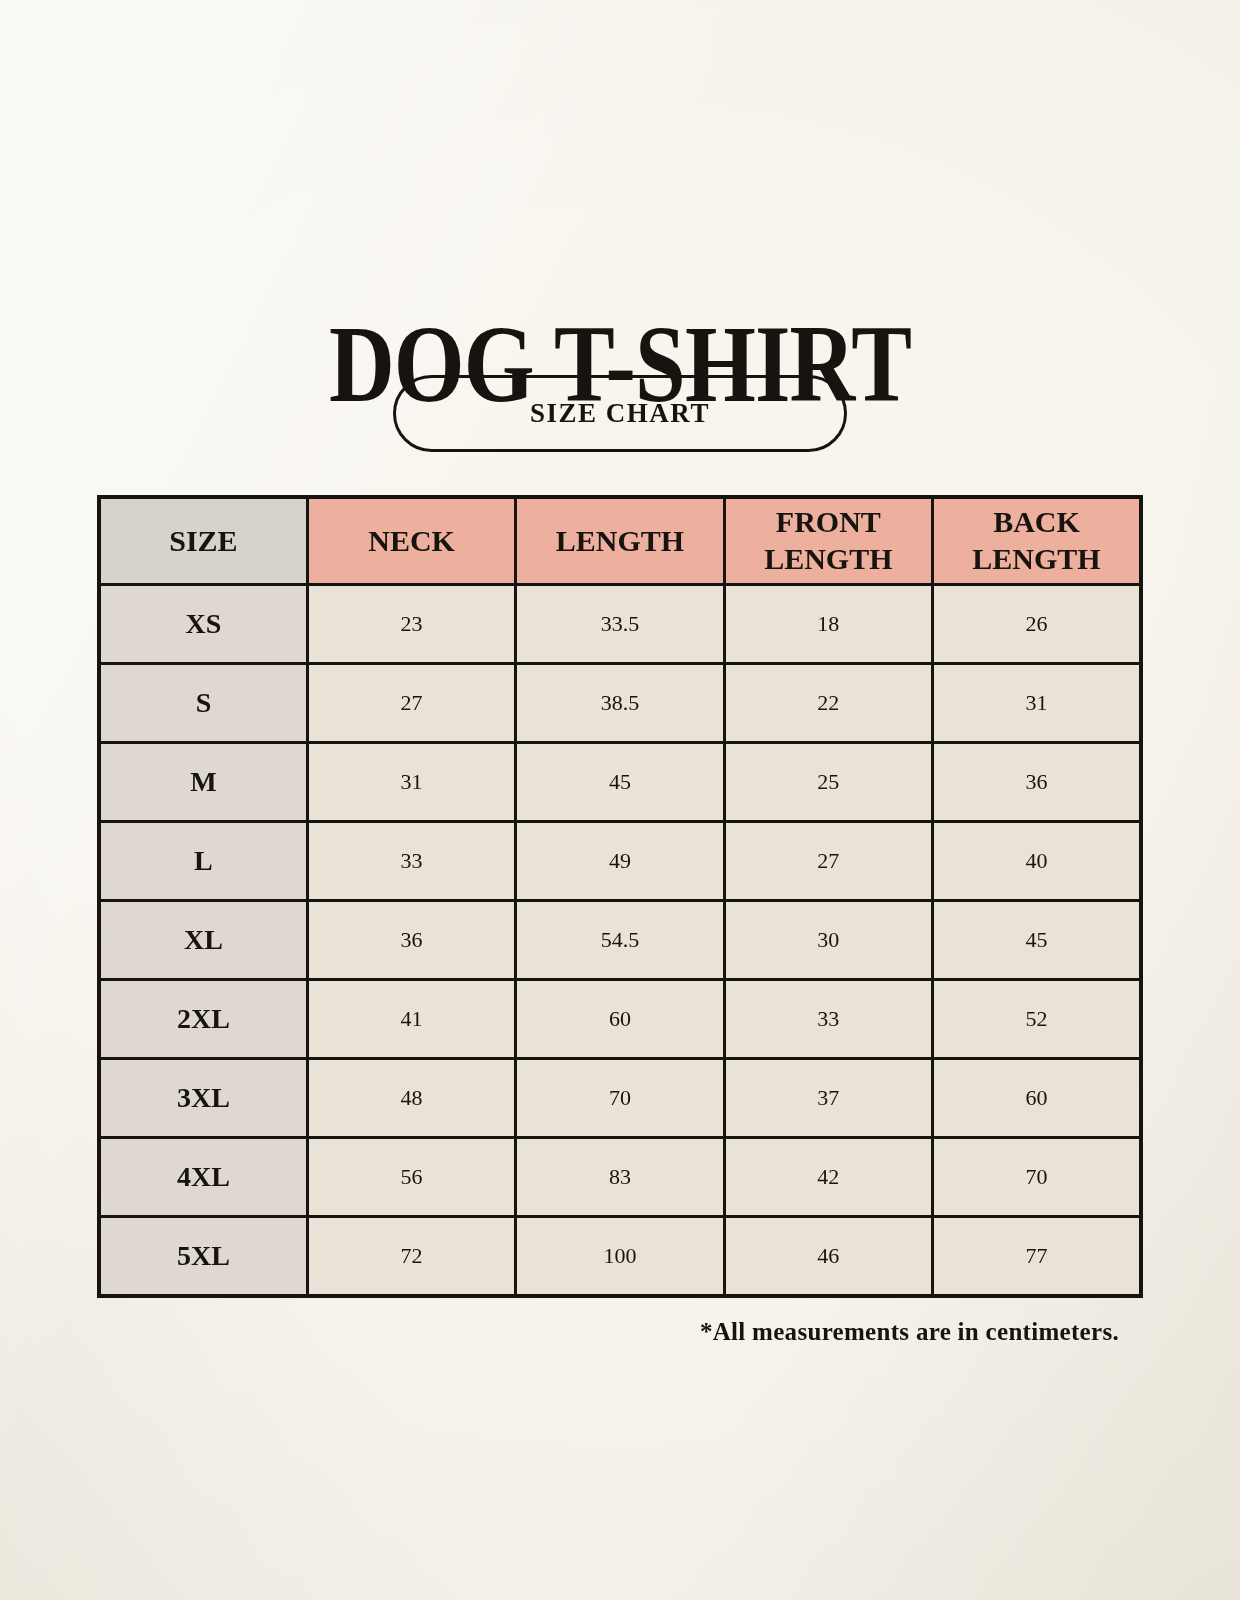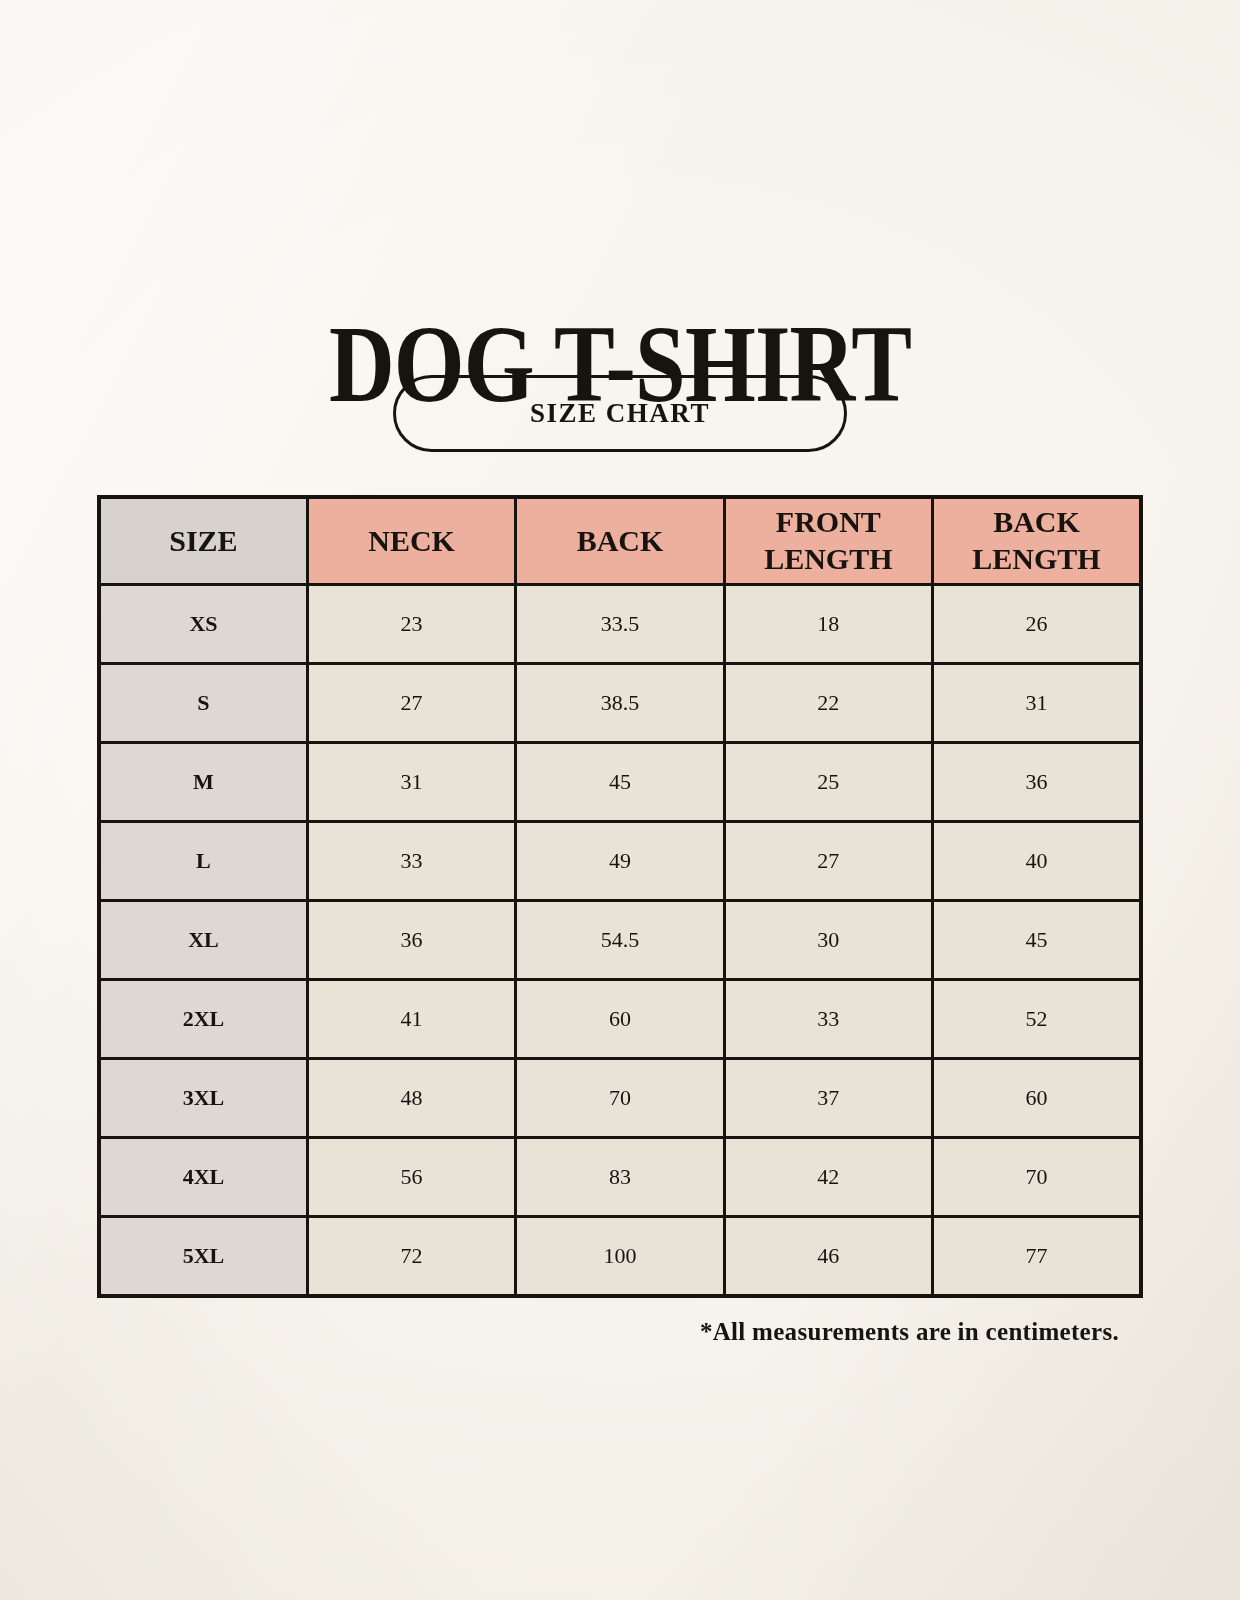--- a/index.html
+++ b/index.html
@@ -75,21 +75,21 @@
   .size-table thead th {
     height: 84px;
     font-size: 30px;
     font-weight: 700;
     line-height: 1.22;
     background: #edb09e;
   }
   .size-table thead th.col-size { background: #d8d2cd; }
   .size-table tbody th {
     height: 76px;
-    font-size: 22px;
+    font-size: 28px;
     font-weight: 700;
     background: #ded7d2;
   }
   .size-table tbody td {
     height: 76px;
     font-size: 22px;
     font-weight: 400;
     background: #e9e2d6;
   }
 
@@ -112,21 +112,21 @@
   <div class="badge">
     <span>SIZE CHART</span>
   </div>
 
   <div class="table-wrap">
     <table class="size-table">
       <thead>
         <tr>
           <th class="col-size">SIZE</th>
           <th>NECK</th>
-          <th>BACK</th>
+          <th>LENGTH</th>
           <th>FRONT LENGTH</th>
           <th>BACK LENGTH</th>
         </tr>
       </thead>
       <tbody>
         <tr>
           <th>XS</th>
           <td>23</td>
           <td>33.5</td>
           <td>18</td>

